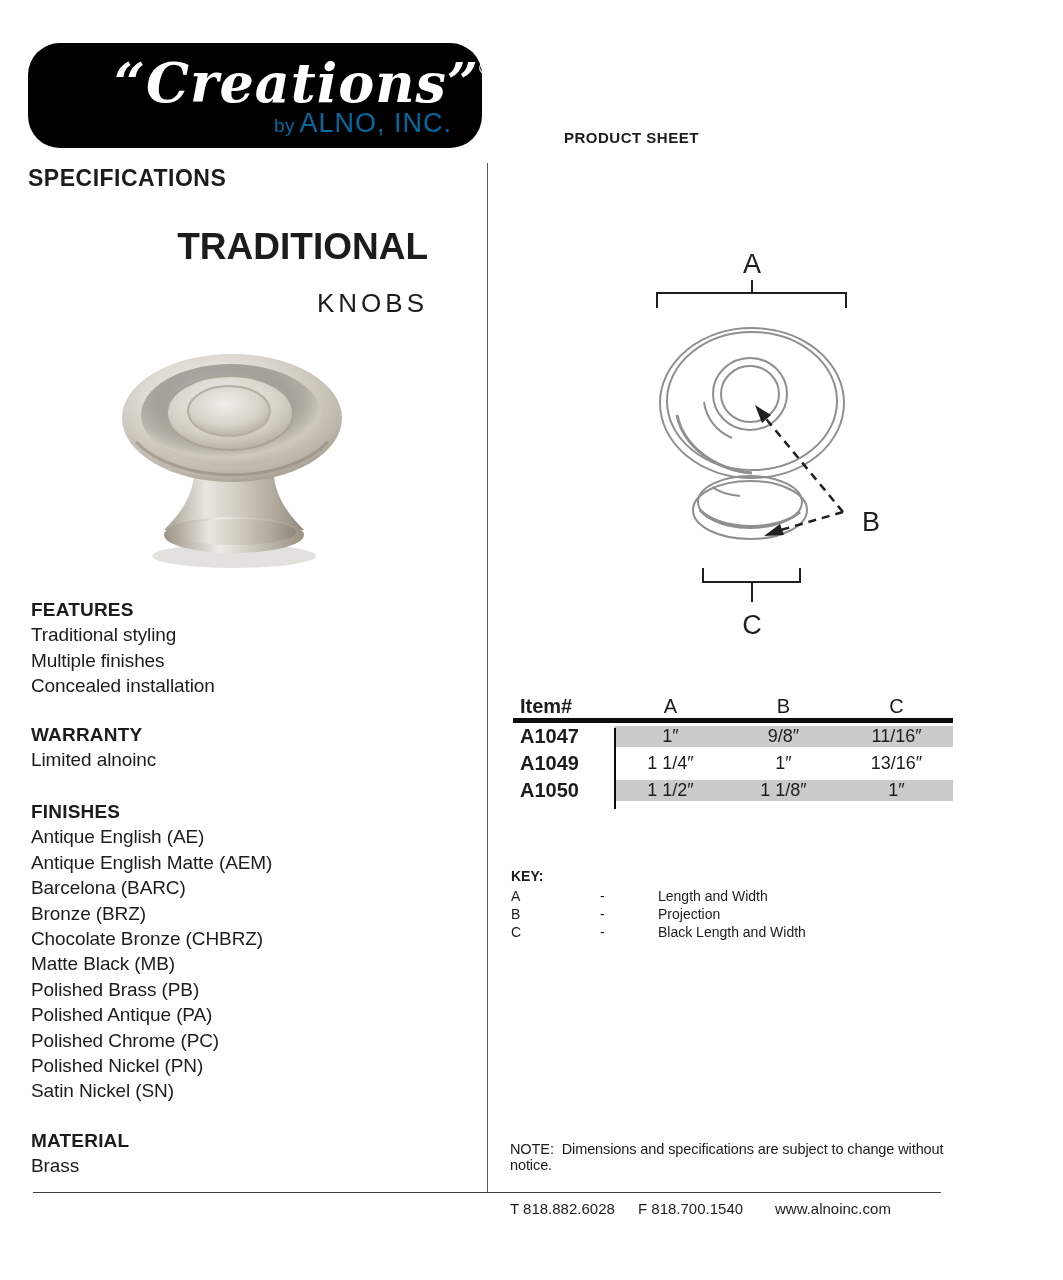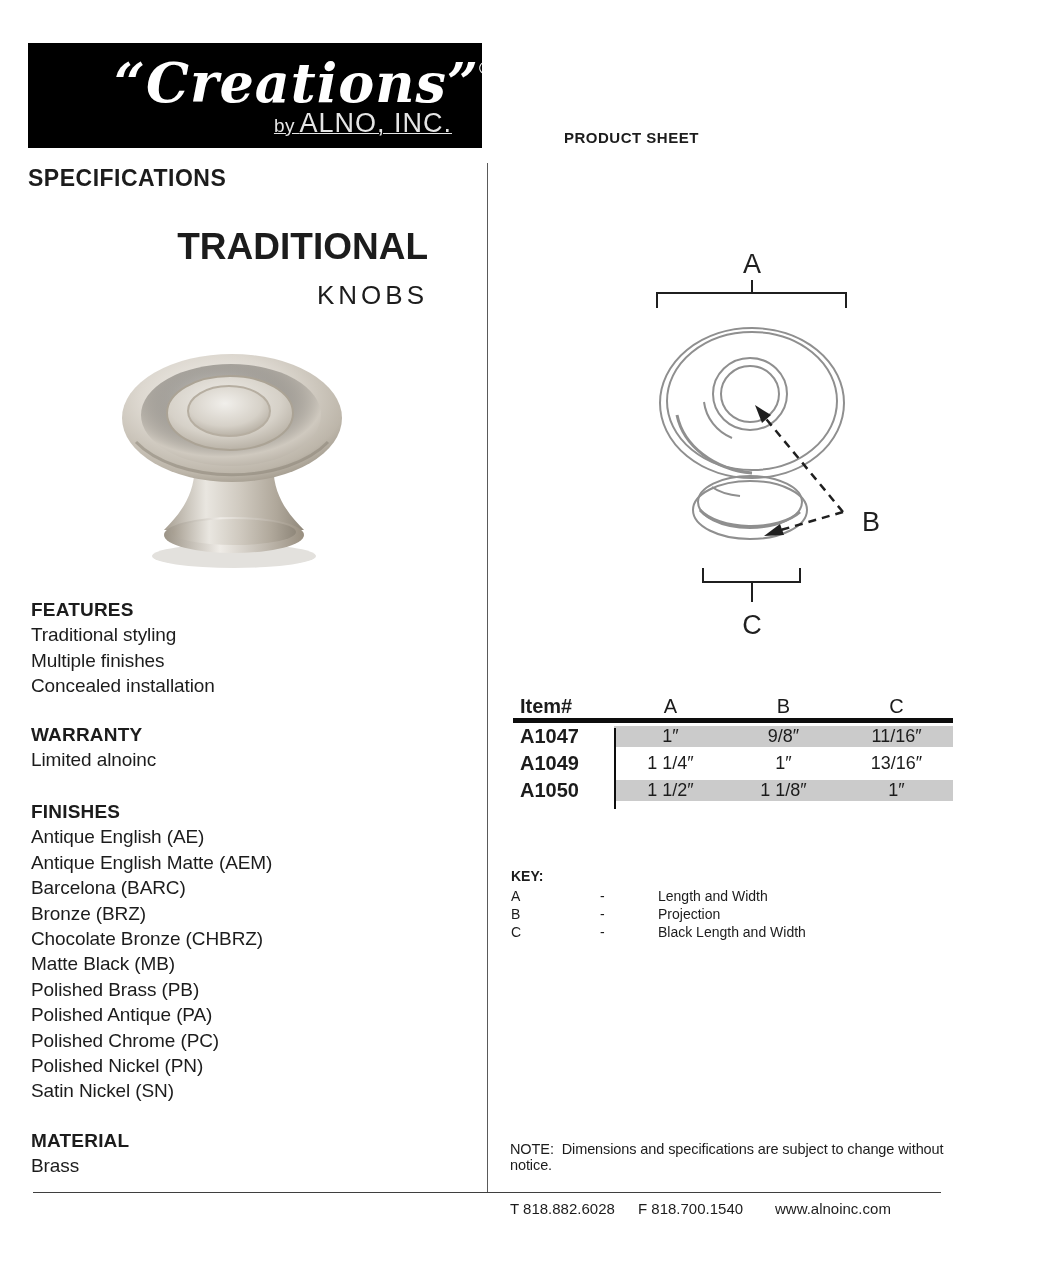--- a/index.html
+++ b/index.html
@@ -1,36 +1,36 @@
 <!DOCTYPE html>
 <html><head>
 <meta charset="utf-8">
 <style>
   * { margin:0; padding:0; box-sizing:border-box; }
   html,body { background:#ffffff; }
   body { width:1063px; height:1280px; position:relative; font-family:"Liberation Sans", sans-serif; color:#1c1c1c; }
   .page { position:absolute; inset:0; background:#ffffff; overflow:hidden; }
 
   
-  .logo-box { position:absolute; left:28px; top:43px; width:454px; height:105px; background:#000; }
+  .logo-box { position:absolute; left:28px; top:43px; width:454px; height:105px; background:#000;border-radius:32px; }
   .logo-script { position:absolute; left:86px; top:8px; width:360px; text-align:center;
                  font-family:"DejaVu Serif", serif; font-style:italic; font-weight:bold;
                  font-size:54px; color:#fff; letter-spacing:1px; }
   .logo-reg { font-size:16px; vertical-align:28px; font-style:normal; font-family:"Liberation Sans",sans-serif; }
-  .logo-byline { position:absolute; right:30px; bottom:9px; color:#e5e5e5; white-space:nowrap;text-decoration:underline; }
+  .logo-byline { position:absolute; right:30px; bottom:9px; color:#0369a1; white-space:nowrap; }
   .logo-by { font-size:19px; letter-spacing:.5px; }
   .logo-company { font-size:27px; letter-spacing:1px; }
 
   
   .spec-label { position:absolute; left:28px; top:165px; font-size:23px; font-weight:bold; letter-spacing:.5px; }
   .ps-label   { position:absolute; left:564px; top:129px; font-size:15px; font-weight:bold; letter-spacing:.5px; }
 
   .title-wrap { position:absolute; left:28px; top:226px; width:400px; text-align:right; }
   .title    { font-size:37px; font-weight:bold; letter-spacing:0; }
-  .subtitle { font-size:26px; letter-spacing:4px; margin-top:12px; }
+  .subtitle { font-size:26px; letter-spacing:4px; margin-top:20px; }
 
   
   .sec { position:absolute; left:31px; width:440px; font-size:19px; line-height:25.4px; letter-spacing:-.1px; }
   .sec h3 { font-size:19px; font-weight:bold; letter-spacing:.2px; }
   .sec-features { top:597px; }
   .sec-warranty { top:722px; }
   .sec-finishes { top:799px; }
   .sec-material { top:1128px; }
 
   

